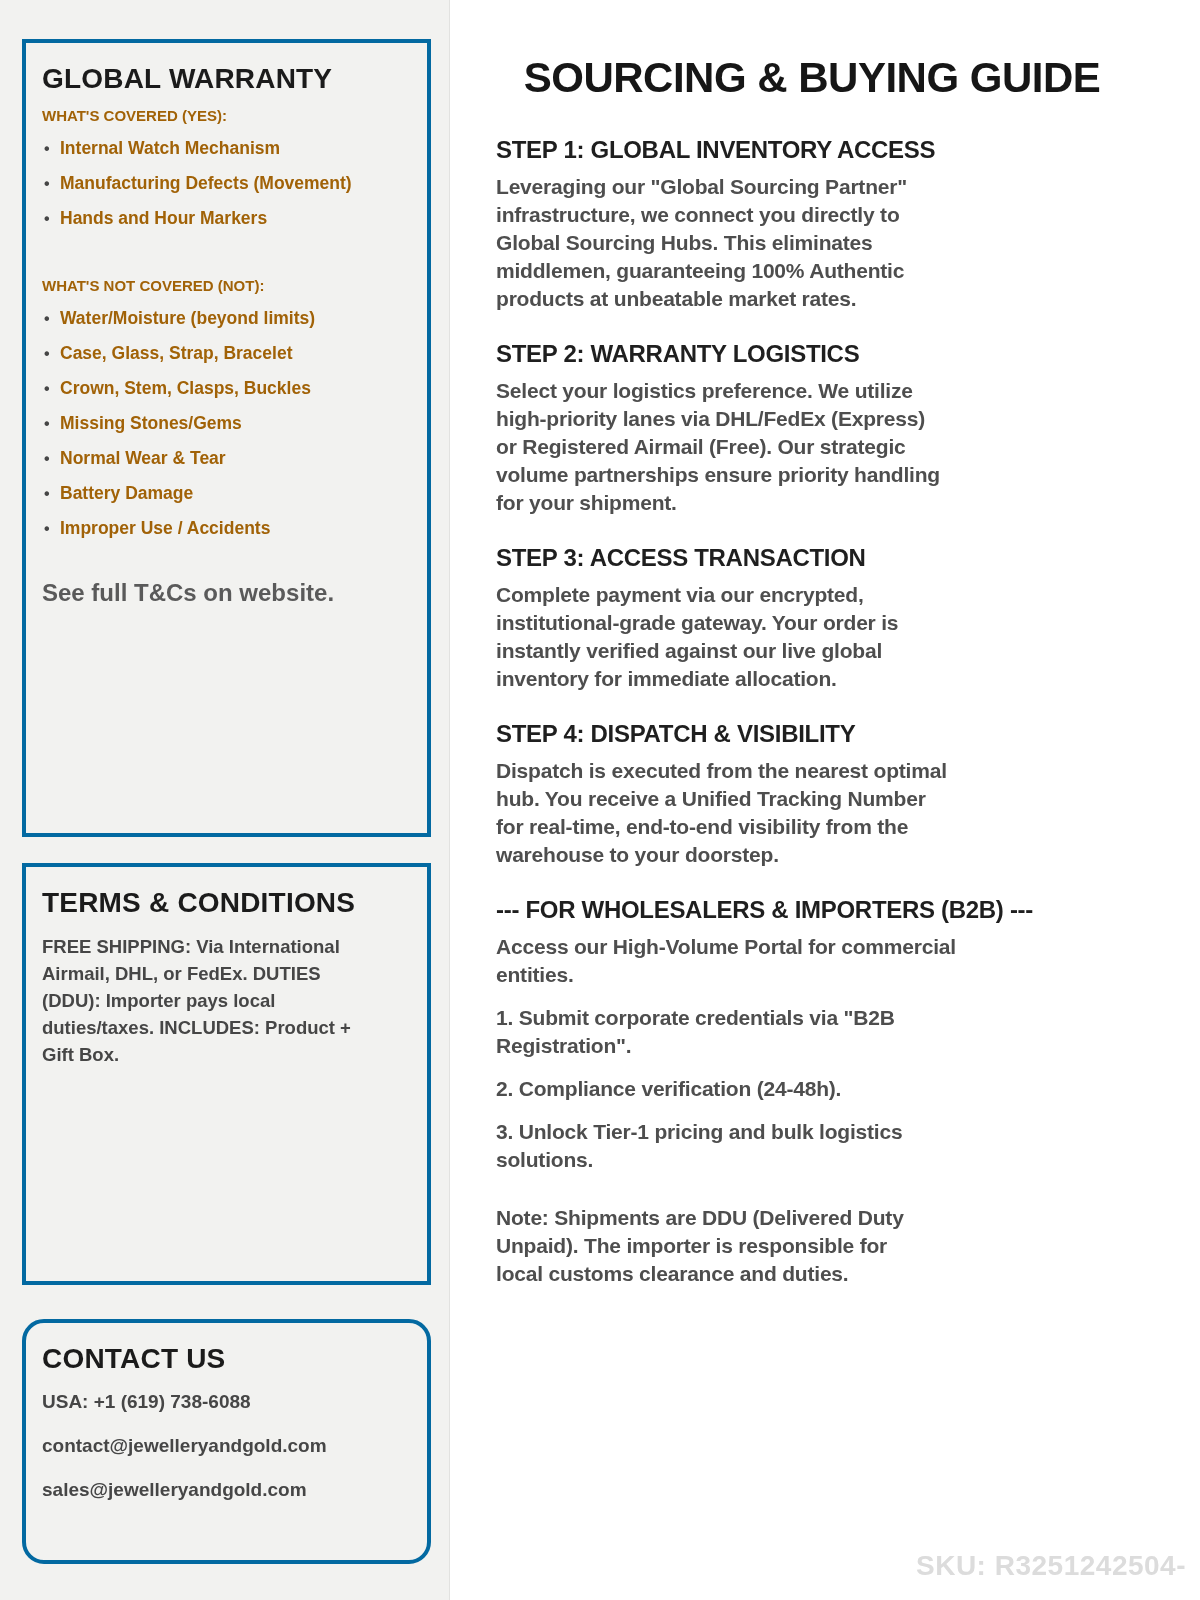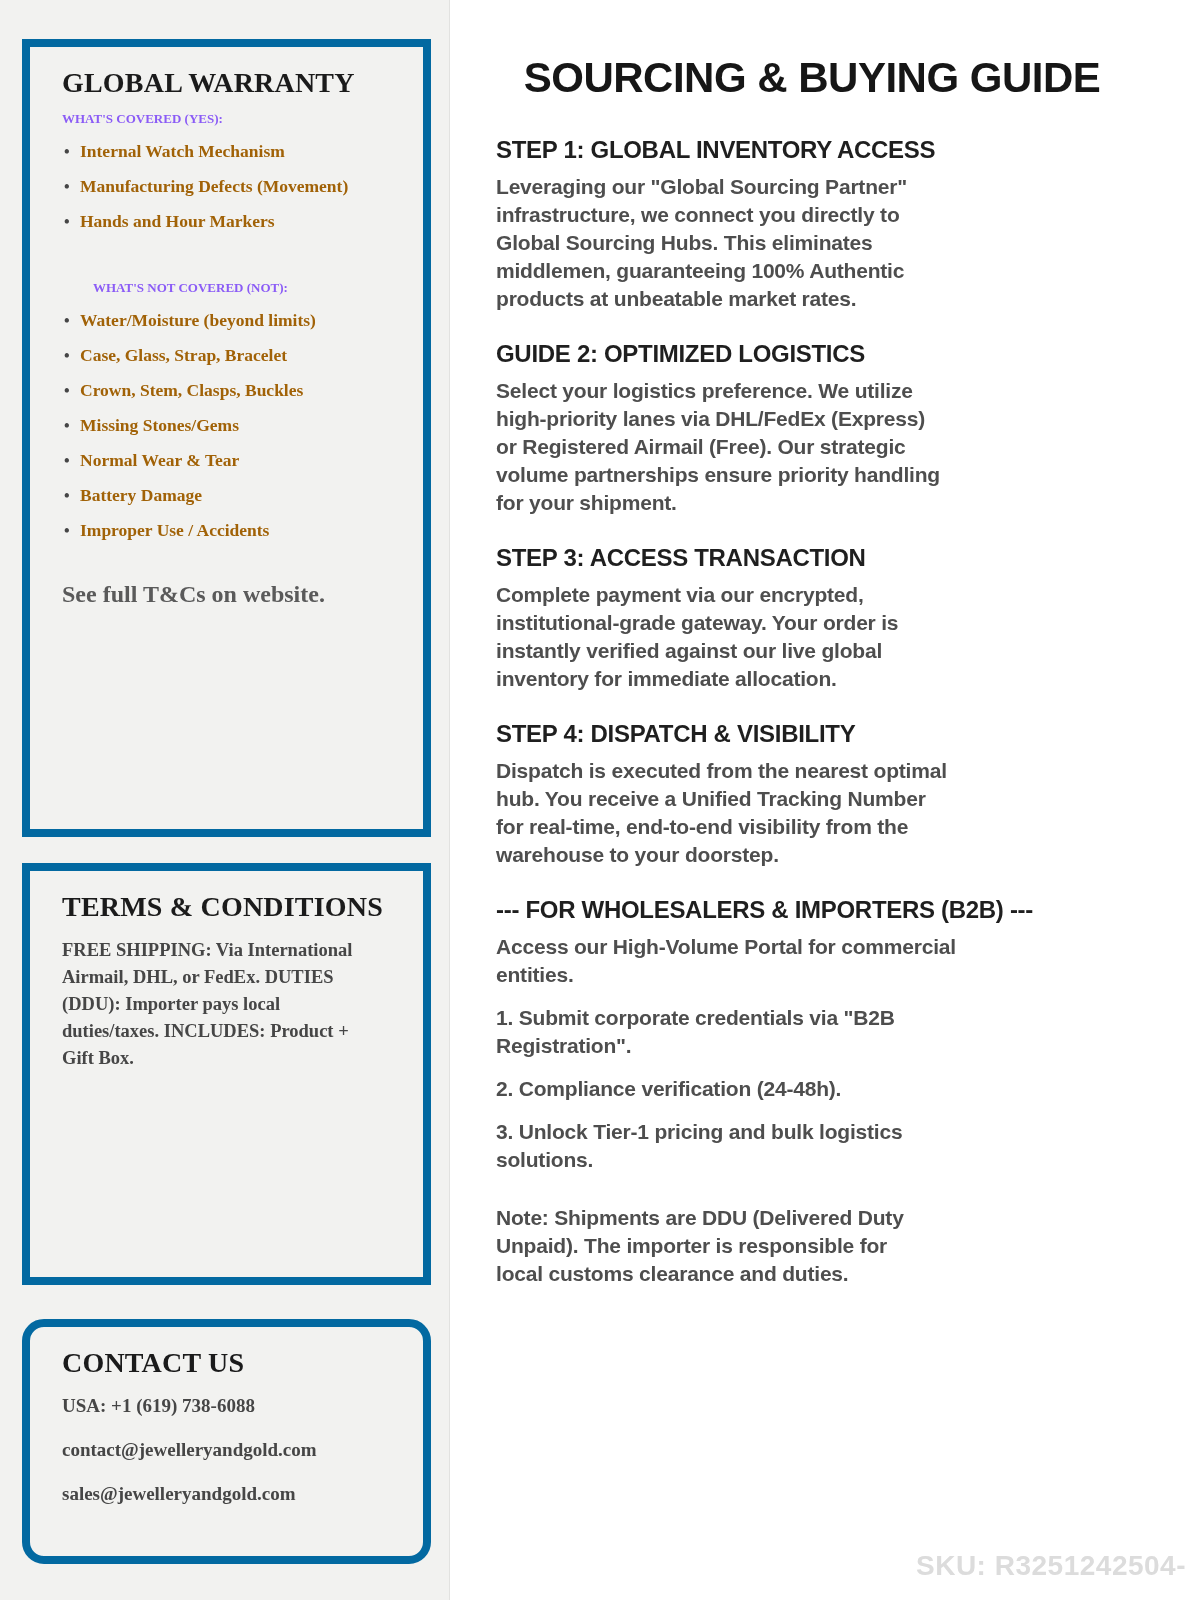--- a/index.html
+++ b/index.html
@@ -15,40 +15,39 @@
   .sidebar {
     position: absolute; left: 0; top: 0;
     width: 450px; height: 1600px;
     background: #f2f2f0;
     box-sizing: border-box;
     padding: 39px 18px 0 22px;
     border-right: 1px solid #e2e2e0;
   }
   .panel {
     box-sizing: border-box;
-    border: 8px solid #0369a1;
-    padding: 18px 32px;
+    border: 4px solid #0369a1;
+    padding: 18px 16px;
     background: #f2f2f0;
-    font-family: Liberation Serif, serif;
   }
   .panel-warranty { height: 798px; margin-bottom: 26px; }
   .panel-terms    { height: 422px; margin-bottom: 34px; }
   .panel-contact  { height: 245px; border-radius: 22px; }
 
   .panel-title {
     margin: 2px 0 12px 0;
     font-size: 28px; font-weight: bold;
     color: #1b1b1b; letter-spacing: 0.2px;
   }
   .subhead {
-    font-size: 13px; font-weight: bold;
-    color: #8b5cf6;
+    font-size: 15px; font-weight: bold;
+    color: #a16207;
     margin: 12px 0 4px 0;
   }
-  .subhead.second { margin-top: 48px; margin-left: 31px; }
+  .subhead.second { margin-top: 48px; }
   ul.bullet-list { list-style: none; margin: 0; padding: 0; }
   ul.bullet-list li {
     font-size: 17.5px; font-weight: bold; color: #a16207;
     line-height: 21px;
     margin: 14px 0;
     padding-left: 18px;
     position: relative;
   }
   ul.bullet-list li::before {
     content: "•";
@@ -168,21 +167,21 @@
   <section>
     <h3 class="step-head">STEP 1: GLOBAL INVENTORY ACCESS</h3>
     <p class="step-body">Leveraging our "Global Sourcing Partner"
 infrastructure, we connect you directly to
 Global Sourcing Hubs. This eliminates
 middlemen, guaranteeing 100% Authentic
 products at unbeatable market rates.</p>
   </section>
 
   <section>
-    <h3 class="step-head">GUIDE 2: OPTIMIZED LOGISTICS</h3>
+    <h3 class="step-head">STEP 2: WARRANTY LOGISTICS</h3>
     <p class="step-body">Select your logistics preference. We utilize
 high-priority lanes via DHL/FedEx (Express)
 or Registered Airmail (Free). Our strategic
 volume partnerships ensure priority handling
 for your shipment.</p>
   </section>
 
   <section>
     <h3 class="step-head">STEP 3: ACCESS TRANSACTION</h3>
     <p class="step-body">Complete payment via our encrypted,

